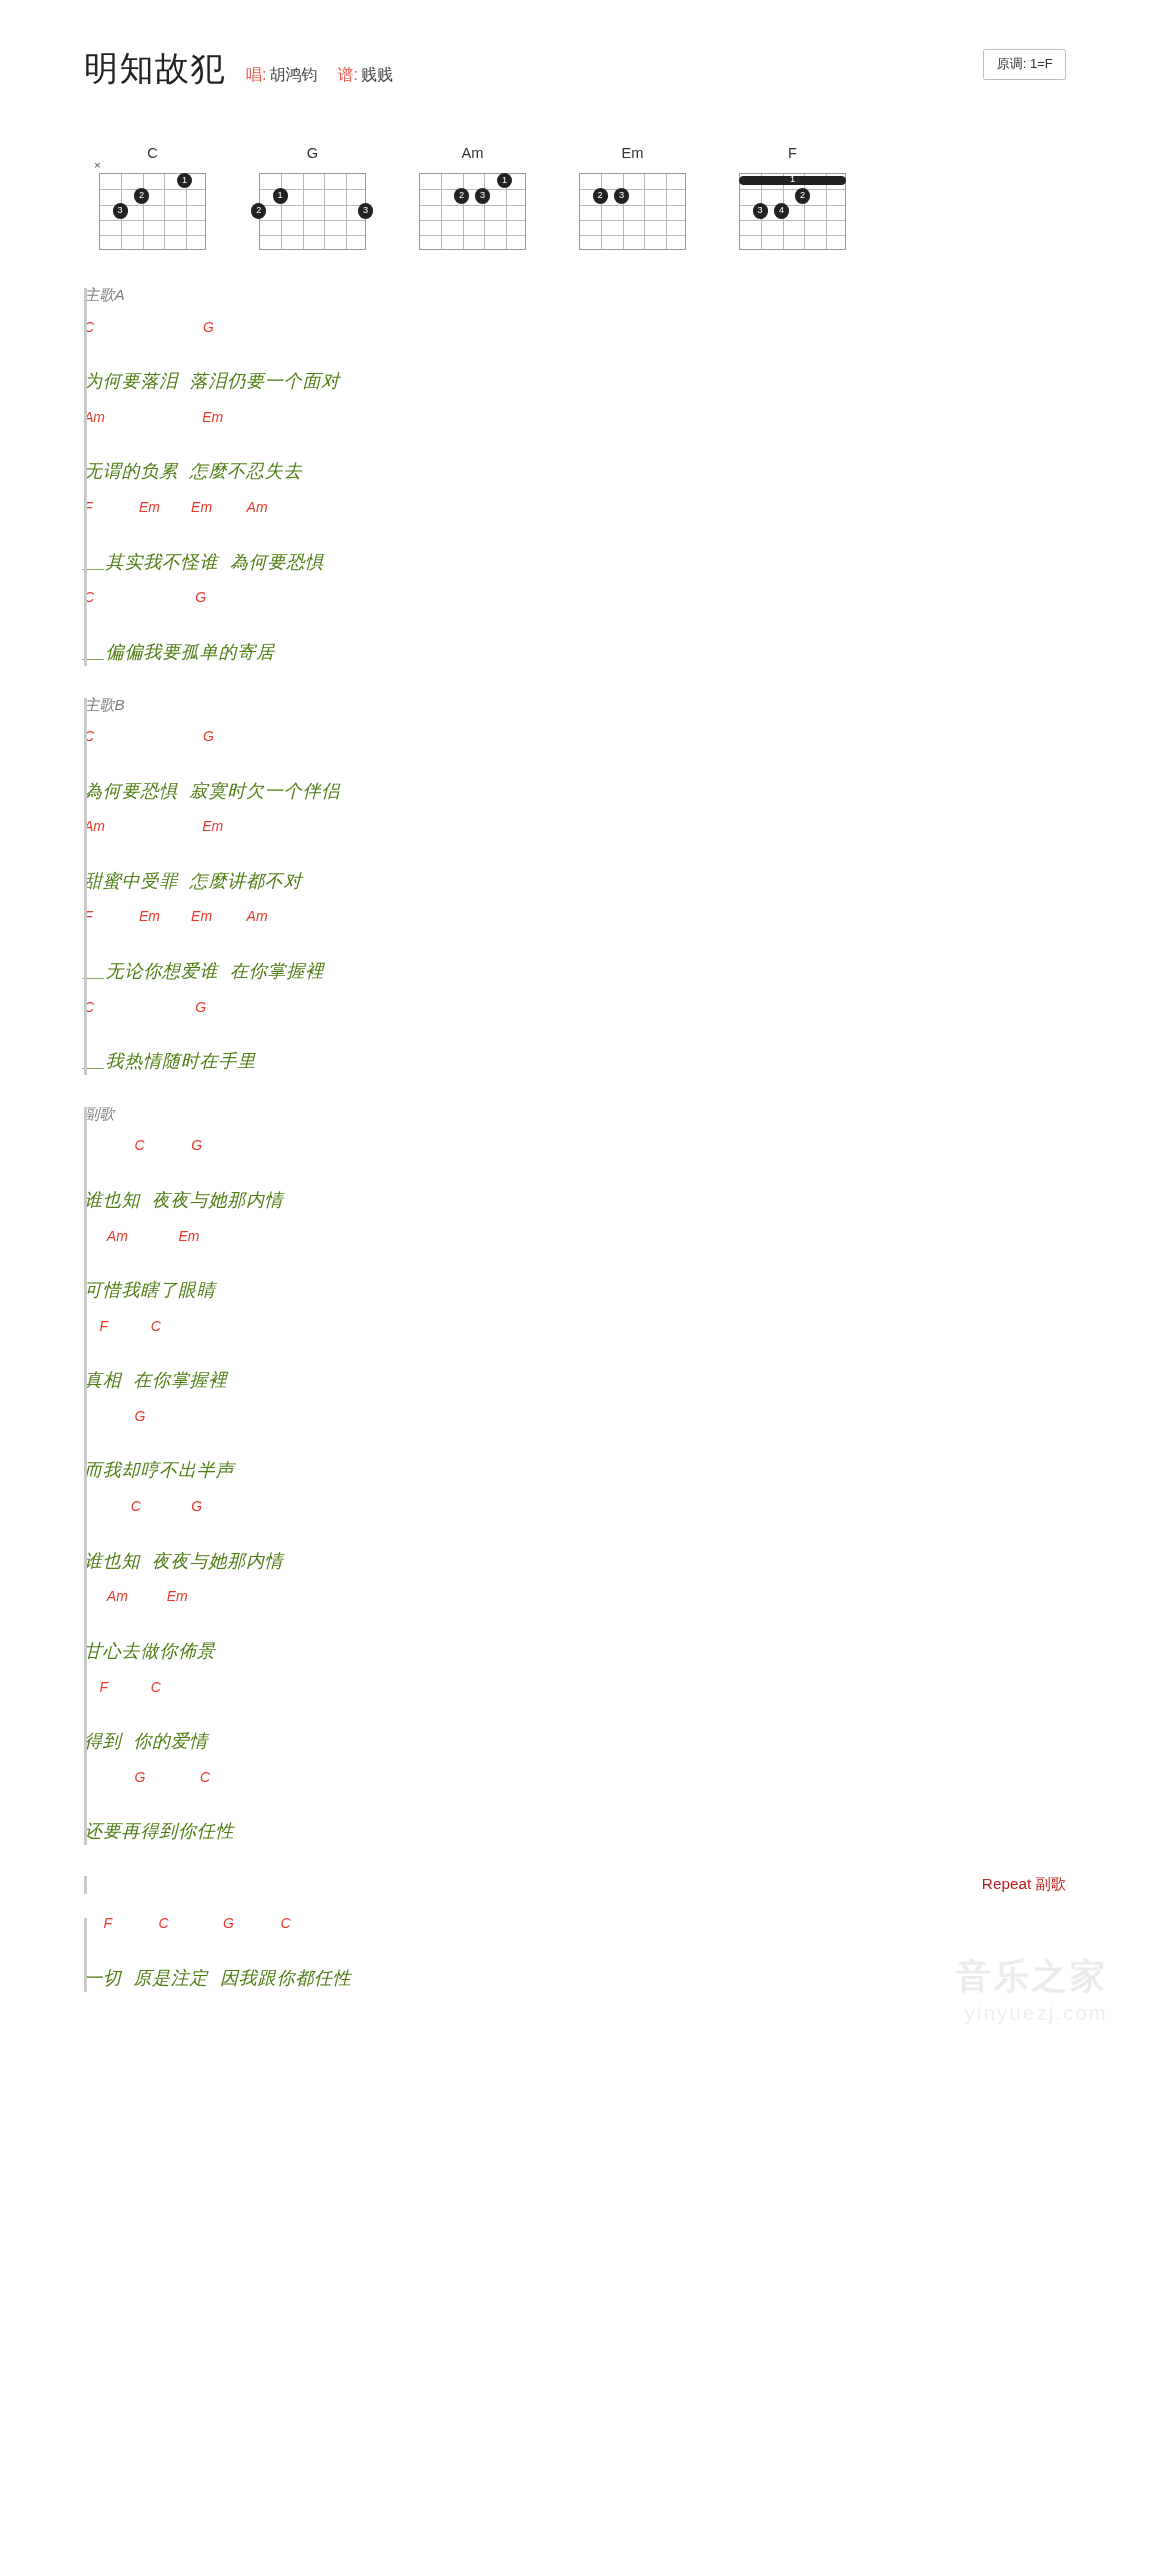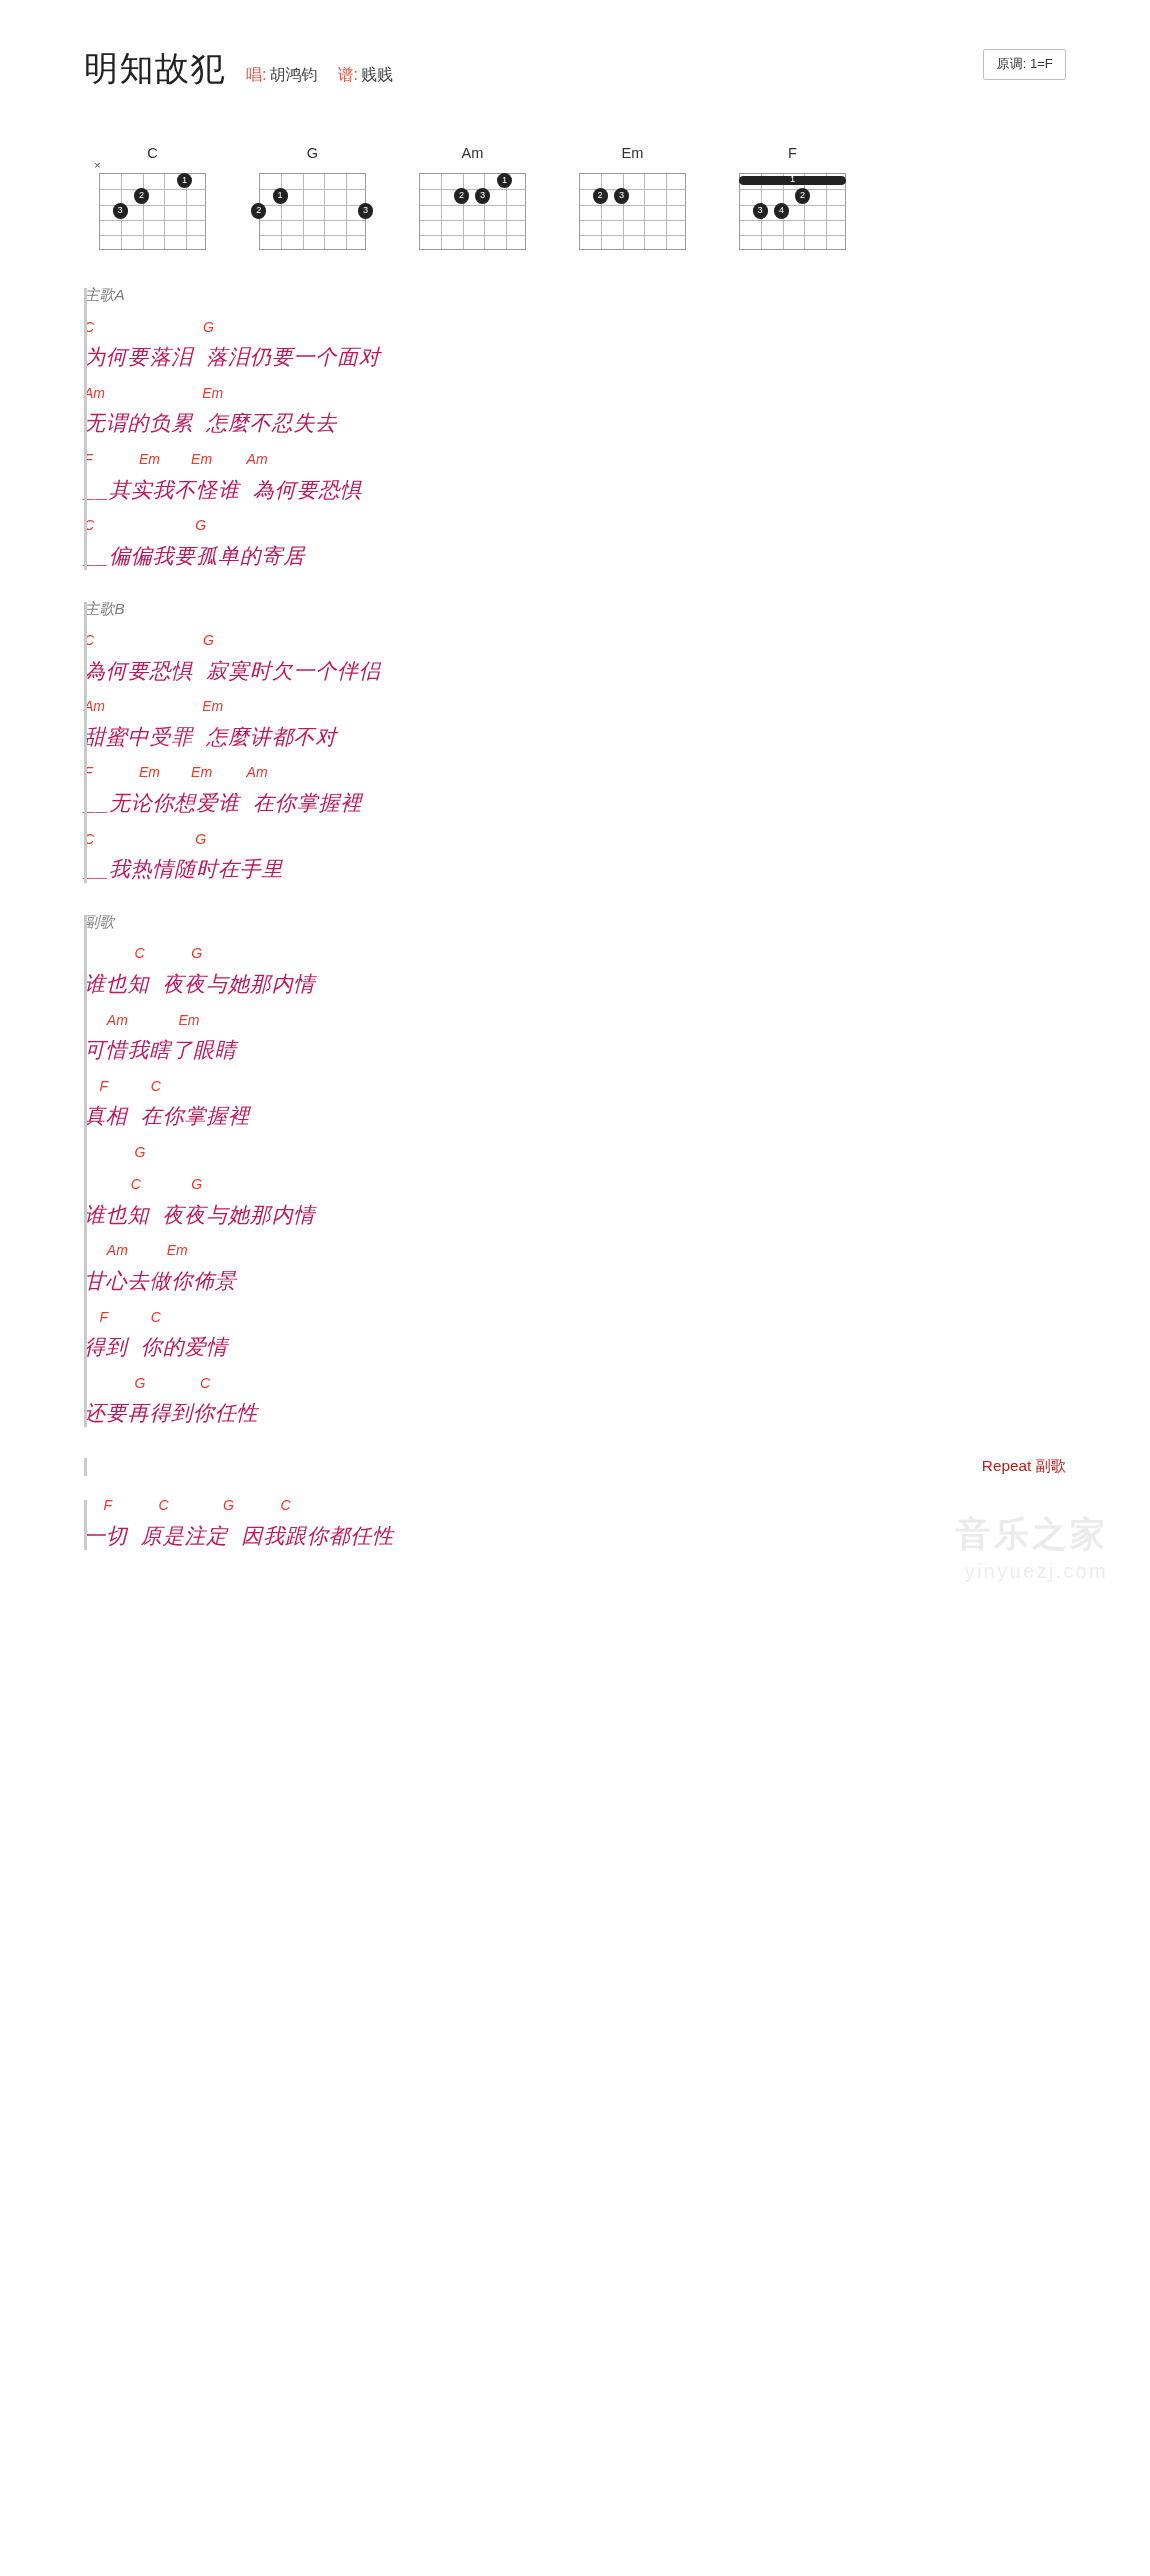--- a/index.html
+++ b/index.html
@@ -132,27 +132,28 @@
   }
   .chordline {
     font-size: 14px;
     color: #e8392b;
     font-family: "Liberation Sans", sans-serif;
     white-space: pre;
     height: 21.5px;
     letter-spacing: 0px;
   }
   .lyricline {
-    font-size: 21px;
-    color: #be185d;
+    font-size: 18px;
+    color: #4d7c0f;
     white-space: pre;
     height: 34px;
     line-height: 34px;
     letter-spacing: 0.8px;
     border-bottom: none;
+    margin-top: 24px;
   }
   .pair { margin-bottom: 10.7px; }
 
   .repeat-sec { position: relative; padding-left: 26px; margin-bottom: 20px; }
   .repeat-sec::before {
     content: "";
     position: absolute;
     left: 0; top: 1.5px; bottom: 1.5px;
     width: 3.1px;
     background: #c9c9c9;
@@ -342,20 +343,21 @@
         <div class="pair">
           <div class="chordline">      Am             Em</div>
           <div class="lyricline">可惜我瞎了眼睛</div>
         </div>
         <div class="pair">
           <div class="chordline">    F           C</div>
           <div class="lyricline">真相  在你掌握裡</div>
         </div>
         <div class="pair">
           <div class="chordline">             G</div>
+          <div class="lyricline">而我却哼不出半声</div>
         </div>
         <div class="pair">
           <div class="chordline">            C             G</div>
           <div class="lyricline">谁也知  夜夜与她那内情</div>
         </div>
         <div class="pair">
           <div class="chordline">      Am          Em</div>
           <div class="lyricline">甘心去做你佈景</div>
         </div>
         <div class="pair">

